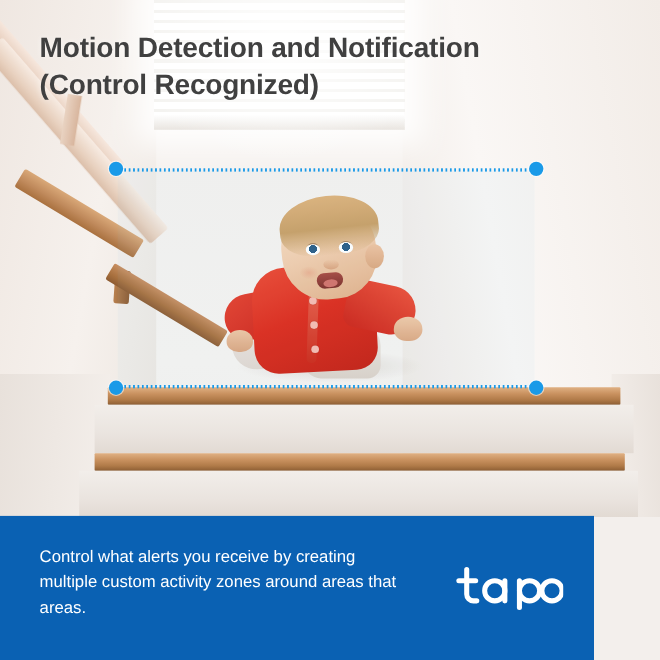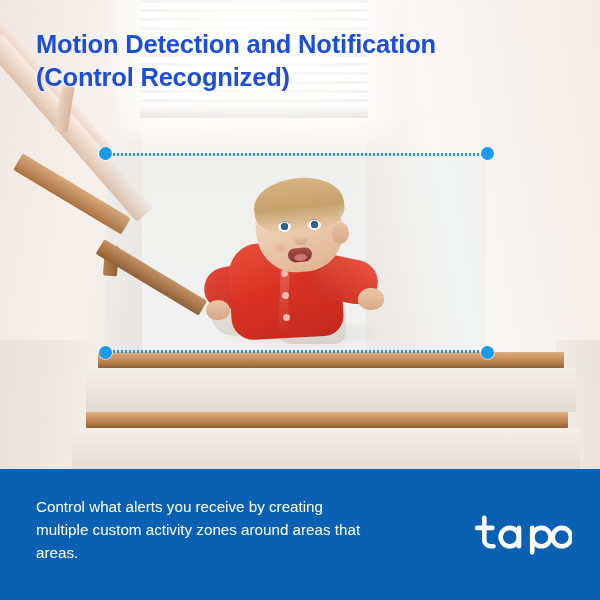--- a/index.html
+++ b/index.html
@@ -298,21 +298,21 @@
 
   
   .title {
     position: absolute;
     left: 36px; top: 28px;
     width: 520px;
     font-size: 25.5px;
     font-weight: bold;
     line-height: 1.28;
     letter-spacing: -0.2px;
-    color: #1d4ed8;
+    color: #404040;
     text-shadow: 0 0 6px rgba(255,255,255,0.55);
   }
   .title-line { display: block; white-space: nowrap; }
 
   
   .zone {
     position: absolute;
     left: 105px; top: 153px;
     width: 383px; height: 200px;
   }
@@ -350,21 +350,21 @@
   }
   .h-tl { left: -6px; top: -6px; }
   .h-tr { right: -6px; top: -6px; }
   .h-bl { left: -6px; bottom: -6px; }
   .h-br { right: -6px; bottom: -6px; }
 
   
   .banner {
     position: absolute;
     left: 0; top: 469px;
-    width: 600px; height: 131px;
+    width: 540px; height: 131px;
     background: #0a61b3;
   }
   .banner-caption {
     position: absolute;
     left: 36px; top: 26px;
     width: 410px;
     color: #ffffff;
     font-size: 15.2px;
     line-height: 1.52;
   }

